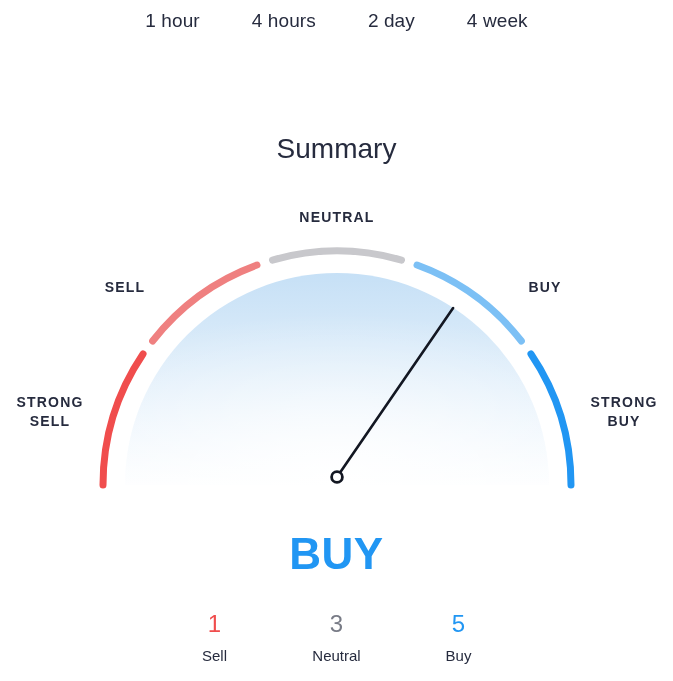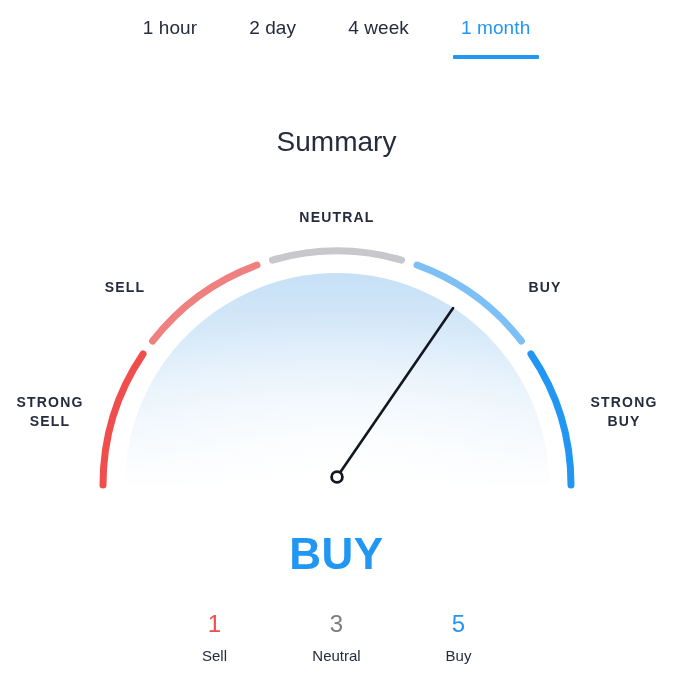--- a/index.html
+++ b/index.html
@@ -22,21 +22,21 @@
     left: 0;
     top: 0;
     width: 673px;
     height: 60px;
     display: flex;
     justify-content: center;
     align-items: flex-start;
   }
   .tab {
     position: relative;
-    padding: 16px 0 0 0;
+    padding: 9px 0 0 0;
     margin: 0 26px;
     font-size: 19px;
     line-height: 24px;
     color: #262b3e;
     cursor: pointer;
     white-space: nowrap;
     letter-spacing: 0.1px;
   }
   .tab.active {
     color: #2196f3;
@@ -49,21 +49,21 @@
     width: 86px;
     height: 4px;
     border-radius: 1px;
     background: #2196f3;
   }
 
   
   .summary-title {
     position: absolute;
     left: 0;
-    top: 124px;
+    top: 131px;
     width: 673px;
     text-align: center;
     font-size: 28px;
     line-height: 36px;
     color: #262b3e;
     font-weight: 400;
   }
 
   
   .gauge-wrap {
@@ -156,28 +156,27 @@
   }
 </style>
 </head>
 <body>
 
 <div class="tabbar">
   <div class="tab">
     <span>1 hour</span>
   </div>
   <div class="tab">
+    <span>4 hours</span>
+  </div>
+  <div class="tab">
     <span>2 day</span>
   </div>
   <div class="tab">
     <span>4 week</span>
-  </div>
-  <div class="tab active">
-    <span>1 month</span>
-    <span class="underline" style="background: rgb(33, 150, 243);"></span>
   </div>
 </div>
 
 <div class="summary-title">Summary</div>
 
 <div class="gauge-wrap">
 
   <svg class="gauge-svg" width="673" height="330" viewBox="0 0 673 330">
     <defs>
       <linearGradient id="dialFill" x1="0" y1="0" x2="0" y2="1">

